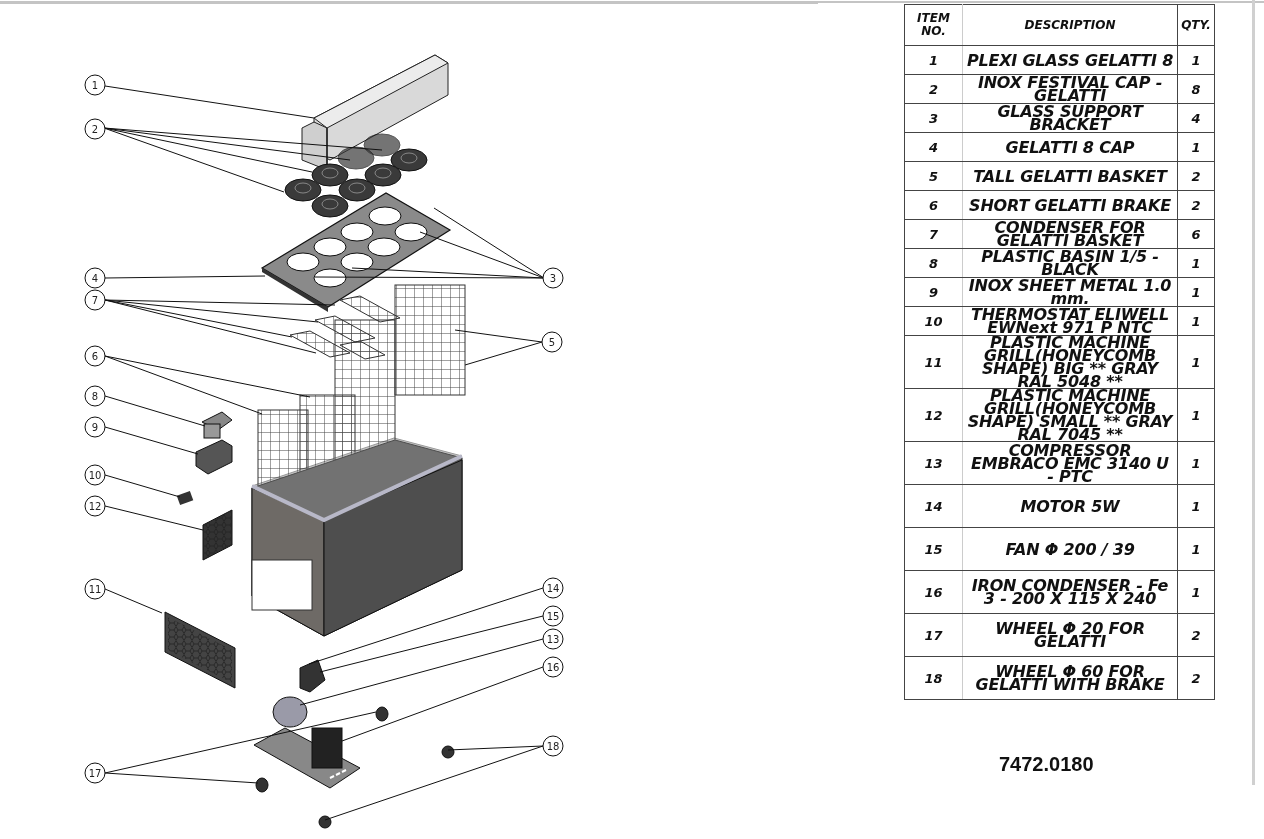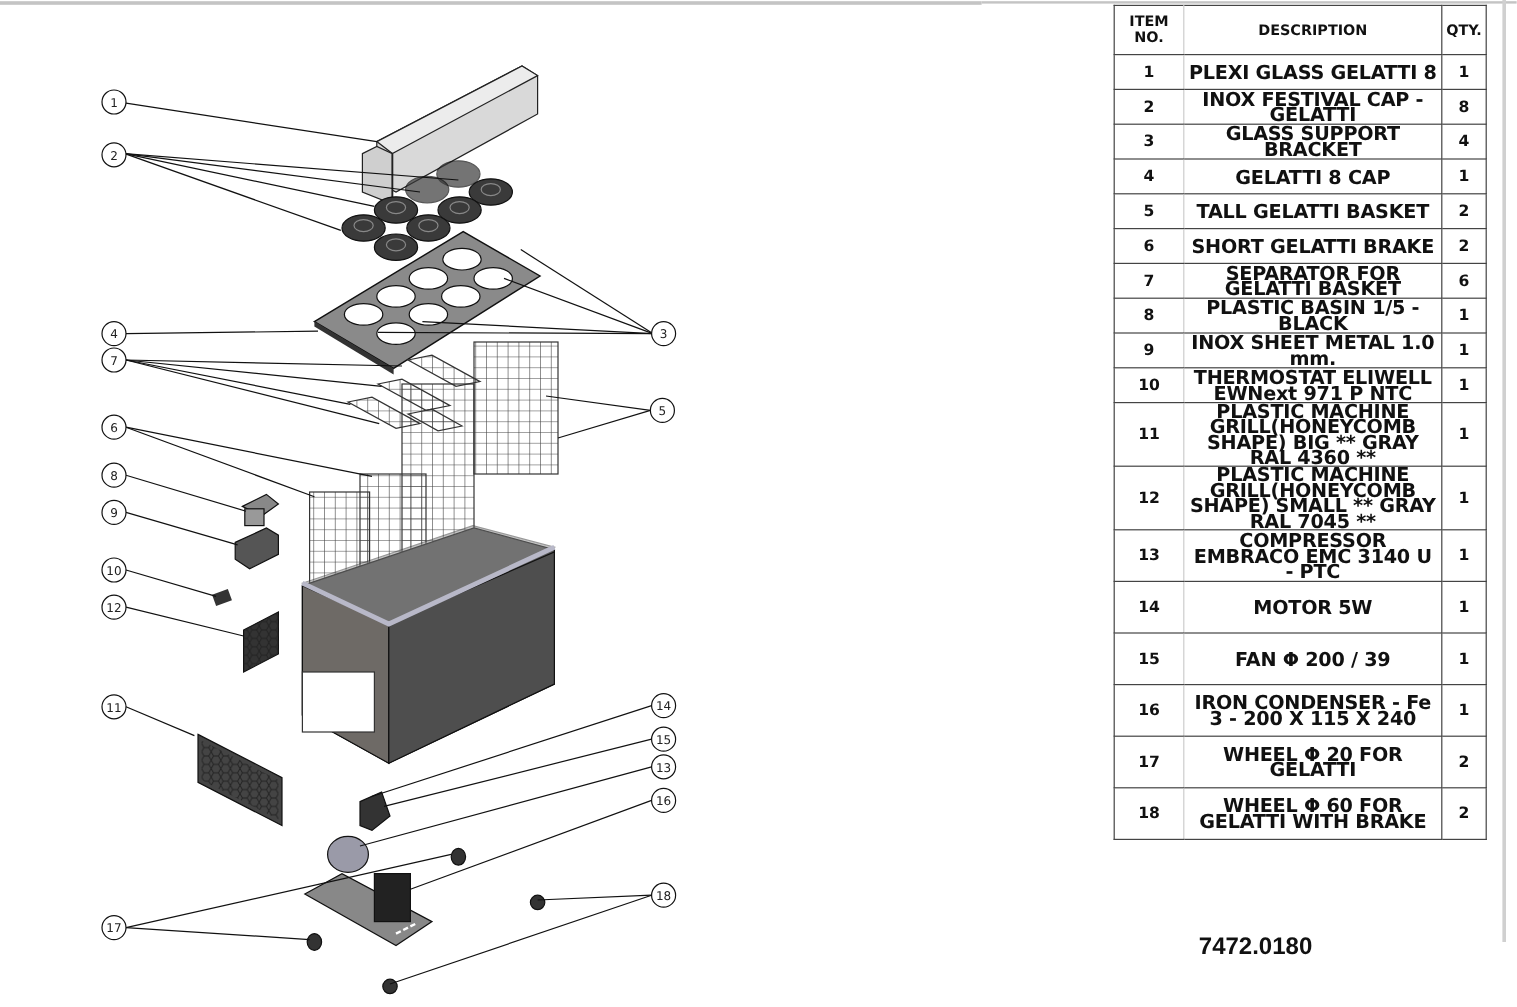--- a/index.html
+++ b/index.html
@@ -2,32 +2,32 @@
 <html><head>
 <meta charset="utf-8">
 <style>
   html, body { margin: 0; padding: 0; background: #ffffff; }
   body { width: 1264px; height: 839px; position: relative; overflow: hidden; font-family: "DejaVu Sans", sans-serif; }
   .topbar { position: absolute; left: 0; top: 1px; width: 818px; height: 3px; background: #c4c4c4; }
   .topbar2 { position: absolute; left: 818px; top: 1px; width: 446px; height: 2px; background: #c4c4c4; }
   .rightbar { position: absolute; left: 1252px; top: 0; width: 3px; height: 785px; background: #d0d0d0; }
   .drawing { position: absolute; left: 0; top: 0; width: 900px; height: 839px; }
   .balloon-label { font-family: "DejaVu Sans", sans-serif; font-size: 10px; fill: #222; }
-  .bom { position: absolute; left: 928px; top: 4px; border-collapse: collapse; width: 311px; }
+  .bom { position: absolute; left: 904px; top: 4px; border-collapse: collapse; width: 311px; font-style: italic; }
   .bom td, .bom th { border: 1px solid #444; text-align: center; vertical-align: middle; padding: 0 3px; font-family: "DejaVu Sans", sans-serif; font-weight: bold; color: #111; }
   .bom th { font-size: 12px; height: 40px; line-height: 13px; }
   .bom td { font-size: 12px; line-height: 13px; }
   .bom td.item { width: 51px; font-size: 13px; }
   .bom td.qty { width: 30px; font-size: 13px; }
   .bom td.desc { font-size: 16px; letter-spacing: -0.2px; }
   .bom tr.h29 td { height: 28px; }
   .bom tr.h43 td { height: 42px; }
   .bom td.item, .bom th.item { border-right: 1px solid #ccc; }
   .bom th.item { border-right: 1px solid #ccc; }
-  .docnum { position: absolute; left: 999px; top: 753px; font-family: "Liberation Sans", sans-serif; font-weight: bold; font-size: 20px; color: #111; margin-top: 25px; }
+  .docnum { position: absolute; left: 999px; top: 753px; font-family: "Liberation Sans", sans-serif; font-weight: bold; font-size: 20px; color: #111; }
 </style>
 </head>
 <body>
 
 <div class="topbar"></div>
 <div class="topbar2"></div>
 <div class="rightbar"></div>
 
 <svg class="drawing" viewBox="0 0 900 839" xmlns="http://www.w3.org/2000/svg">
   <defs>
@@ -285,41 +285,41 @@
         <td class="desc">TALL GELATTI  BASKET</td>
         <td class="qty">2</td>
       </tr>
     <tr class="h29">
         <td class="item">6</td>
         <td class="desc">SHORT GELATTI  BRAKE</td>
         <td class="qty">2</td>
       </tr>
     <tr class="h29">
         <td class="item">7</td>
-        <td class="desc">SEPARATOR FOR GELATTI BASKET</td>
+        <td class="desc">CONDENSER FOR GELATTI BASKET</td>
         <td class="qty">6</td>
       </tr>
     <tr class="h29">
         <td class="item">8</td>
         <td class="desc">PLASTIC BASIN 1/5 - BLACK</td>
         <td class="qty">1</td>
       </tr>
     <tr class="h29">
         <td class="item">9</td>
         <td class="desc">INOX SHEET METAL 1.0 mm.</td>
         <td class="qty">1</td>
       </tr>
     <tr class="h29">
         <td class="item">10</td>
         <td class="desc">THERMOSTAT ELIWELL EWNext  971 P NTC</td>
         <td class="qty">1</td>
       </tr>
     <tr class="h43">
         <td class="item">11</td>
-        <td class="desc">PLASTIC MACHINE GRILL(HONEYCOMB SHAPE) BIG  ** GRAY RAL 4360 **</td>
+        <td class="desc">PLASTIC MACHINE GRILL(HONEYCOMB SHAPE) BIG  ** GRAY RAL 5048 **</td>
         <td class="qty">1</td>
       </tr>
     <tr class="h43">
         <td class="item">12</td>
         <td class="desc">PLASTIC MACHINE GRILL(HONEYCOMB SHAPE) SMALL  ** GRAY RAL 7045 **</td>
         <td class="qty">1</td>
       </tr>
     <tr class="h43">
         <td class="item">13</td>
         <td class="desc">COMPRESSOR EMBRACO EMC 3140 U - PTC</td>

